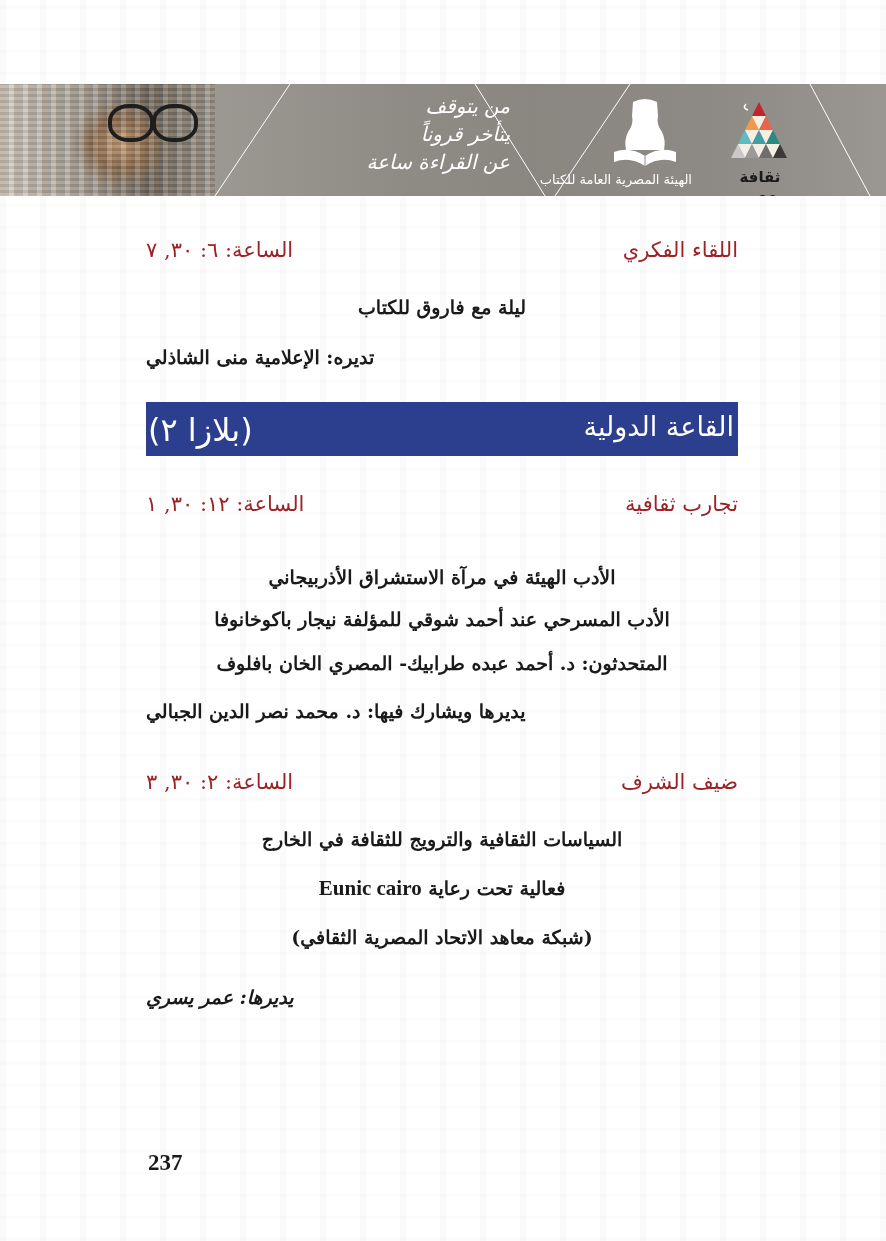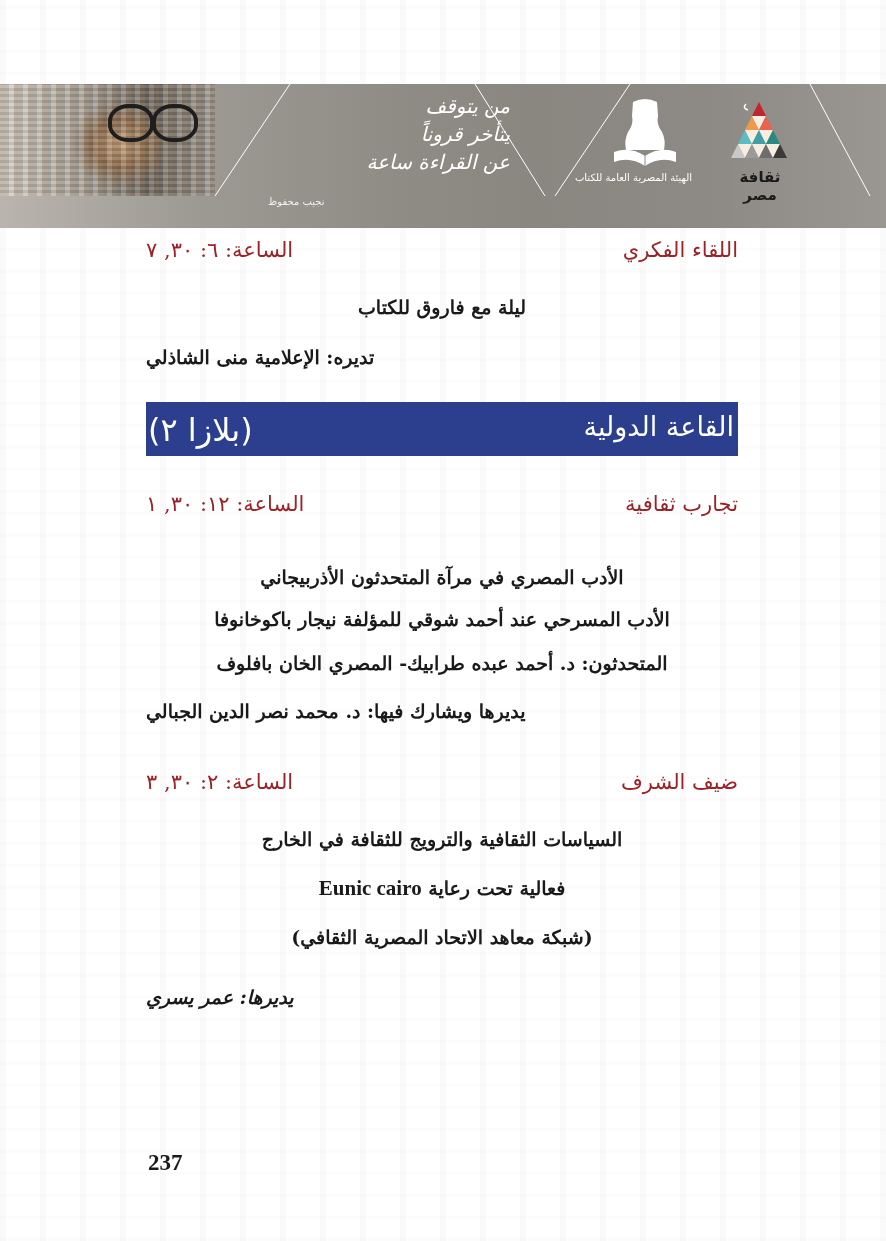--- a/index.html
+++ b/index.html
@@ -11,21 +11,21 @@
     
     .watermark {
       position: absolute; inset: 0;
       background-image:
         repeating-linear-gradient(90deg, rgba(0,0,0,0.018) 0 6px, transparent 6px 40px),
         repeating-linear-gradient(0deg, rgba(0,0,0,0.012) 0 3px, transparent 3px 22px);
       pointer-events: none;
     }
     
     .banner {
-      position: absolute; left: 0; top: 84px; width: 886px; height: 144px;
+      position: absolute; left: 0; top: 84px; width: 886px; height: 112px;
       background: linear-gradient(90deg, #b9b5ae 0%, #9d9993 22%, #8f8b85 45%, #8a8781 60%, #8d8a85 80%, #9a9792 100%);
       overflow: hidden;
     }
     .portrait {
       position: absolute; left: 0; top: 0; width: 215px; height: 112px;
       background:
         repeating-linear-gradient(0deg, rgba(255,255,255,0.10) 0 3px, rgba(0,0,0,0.08) 3px 6px),
         repeating-linear-gradient(90deg, rgba(120,90,60,0.25) 0 5px, rgba(40,40,40,0.15) 5px 9px, rgba(220,210,190,0.2) 9px 14px),
         radial-gradient(ellipse 60px 55px at 120px 60px, #c9a07a 0%, #8f6f52 45%, rgba(0,0,0,0) 80%),
         linear-gradient(90deg, #d8d4cc 0%, #a8a39b 40%, #6c655d 70%, rgba(0,0,0,0) 100%);
@@ -39,21 +39,21 @@
       position: absolute; left: 340px; top: 8px; width: 170px;
       color: #ffffff; font-family: "DejaVu Serif", serif; font-style: italic;
       direction: rtl; text-align: right; line-height: 28px; font-size: 20px;
     }
     .quote-author {
       position: absolute; left: 268px; top: 88px; font-size: 10px; color: #f2f2f2;
       font-family: "DejaVu Sans", sans-serif; direction: rtl; margin-top: 24px;
     }
     .gebo-logo { position: absolute; left: 600px; top: 10px; width: 90px; height: 90px; }
     .gebo-text {
-      position: absolute; left: 598px; top: 88px; width: 94px; font-size: 10px; color: #ffffff;
+      position: absolute; left: 598px; top: 88px; width: 94px; font-size: 13px; color: #ffffff;
       font-family: "DejaVu Sans", sans-serif; direction: rtl; text-align: right; white-space: nowrap;
     }
     .tm-logo { position: absolute; left: 722px; top: 14px; width: 74px; height: 68px; }
     .tm-text {
       position: absolute; left: 724px; top: 84px; width: 72px; font-size: 15px; color: #1a1a1a;
       font-family: "DejaVu Sans", sans-serif; font-weight: bold; direction: rtl; text-align: center;
     }
     .row-head {
       position: absolute; left: 146px; width: 592px; height: 34px;
     }
@@ -152,21 +152,21 @@
 
 <div class="hall-band">
   <div class="hall-name">القاعة الدولية</div>
   <div class="hall-sub">(بلازا ٢)</div>
 </div>
 
 <div class="row-head" style="top:492px;">
   <div class="row-title">تجارب ثقافية</div>
   <div class="row-time">الساعة: ١٢: ٣٠, ١</div>
 </div>
-<div class="line center" style="top:566px;">الأدب المصري في مرآة المتحدثون الأذربيجاني</div>
+<div class="line center" style="top:566px;">الأدب الهيئة في مرآة الاستشراق الأذربيجاني</div>
 <div class="line center" style="top:608px;">الأدب المسرحي عند أحمد شوقي للمؤلفة نيجار باكوخانوفا</div>
 <div class="line center" style="top:652px;">المتحدثون: د. أحمد عبده طرابيك- المصري الخان بافلوف</div>
 <div class="line left" style="top:700px;">يديرها ويشارك فيها:  د. محمد نصر الدين الجبالي</div>
 
 <div class="row-head" style="top:770px;">
   <div class="row-title">ضيف الشرف</div>
   <div class="row-time">الساعة: ٢: ٣٠, ٣</div>
 </div>
 <div class="line center" style="top:828px;">السياسات الثقافية والترويج للثقافة في الخارج</div>
 <div class="line center" style="top:876px;">

